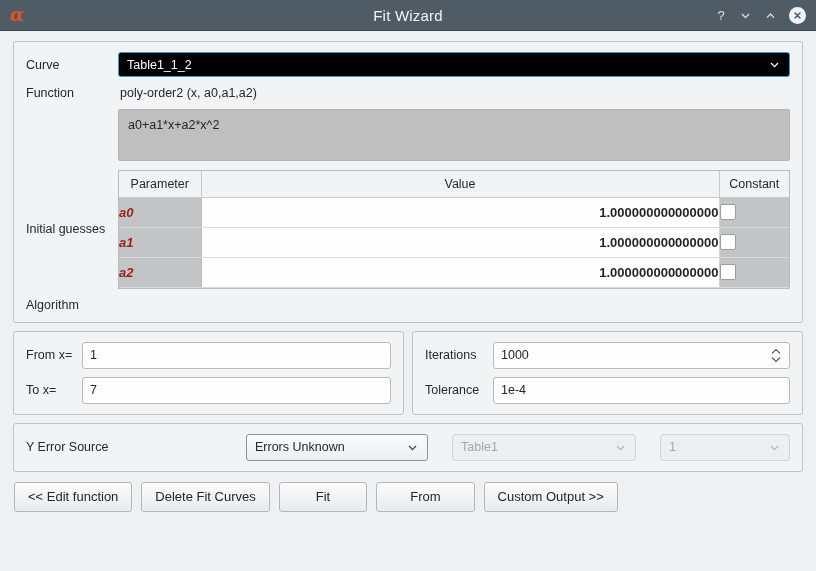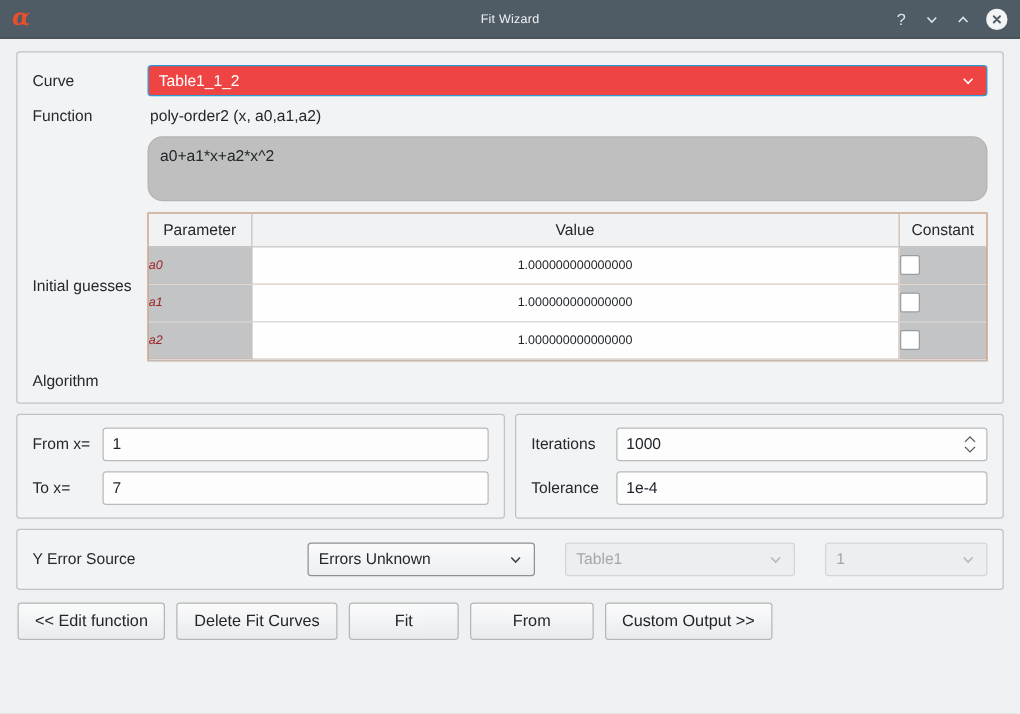--- a/index.html
+++ b/index.html
@@ -37,21 +37,21 @@
     font-style: italic;
     font-weight: bold;
     line-height: 1;
     padding-bottom: 2px;
   }
   .title-text {
     position: absolute;
     left: 0; right: 0;
     text-align: center;
     color: #f2f3f4;
-    font-size: 10px;
+    font-size: 15px;
     letter-spacing: .2px;
     pointer-events: none;
   }
   .title-btns {
     margin-left: auto;
     display: flex;
     align-items: center;
     gap: 11px;
     padding-right: 10px;
     z-index: 2;
@@ -135,21 +135,21 @@
     flex: 1;
     font-size: 12.5px;
     color: #23282b;
     padding-left: 2px;
   }
   .formula {
     flex: 1;
     height: 52px;
     background: #bfbfbf;
     border: 1px solid #b3b3b3;
-    border-radius: 12px;
+    border-radius: 2px;
     font-size: 12.5px;
     color: #222629;
     padding: 8px 9px;
   }
 
   
   .tablewrap {
     flex: 1;
     border: 1px solid #b9bbbd;
     background: #f97316;
@@ -166,35 +166,36 @@
     font-weight: normal;
     font-size: 12.5px;
     color: #26292c;
     height: 26px;
     padding: 0 6px;
   }
   table.ptable th.c-param { width: 82px; }
   table.ptable th.c-const { width: 70px; border-right: none; }
   table.ptable td {
     height: 30px;
-    font-size: 10px;
+    font-size: 13px;
     border-bottom: 1px solid #d7d9db;
     padding: 0;
+    font-weight: bold;
   }
   td.pname {
     background: #c3c4c6;
     color: #9b2226;
     font-style: italic;
     padding: 0 8px;
     border-right: 1px solid #b6b8ba;
     font-size: 12.5px;
   }
   td.pval {
     background: #fefeff;
-    text-align: center;
+    text-align: right;
     padding: 0 6px;
     color: #1f2326;
     border-right: 1px solid #d0d2d4;
   }
   td.pconst {
     background: #c3c4c6;
     padding: 0 0 0 6px;
   }
   .cbox {
     width: 16px; height: 16px;
@@ -312,21 +313,21 @@
     </div>
   </div>
 
   <div class="body">
 
     <div class="groupbox">
       <div class="grid-rows">
 
         <div class="row">
           <div class="lbl">Curve</div>
-          <div class="combo selected" style="background: #ef4444;">
+          <div class="combo selected" style="background: #000000;">
             <span>Table1_1_2</span>
             <span class="chev">
               <svg width="13" height="13" viewBox="0 0 13 13">
                   <path d="M3 5 L6.5 8.6 L10 5" fill="none" stroke="#ffffff" stroke-width="1.3"></path>
                 </svg>
             </span>
           </div>
         </div>
 
         <div class="row">

